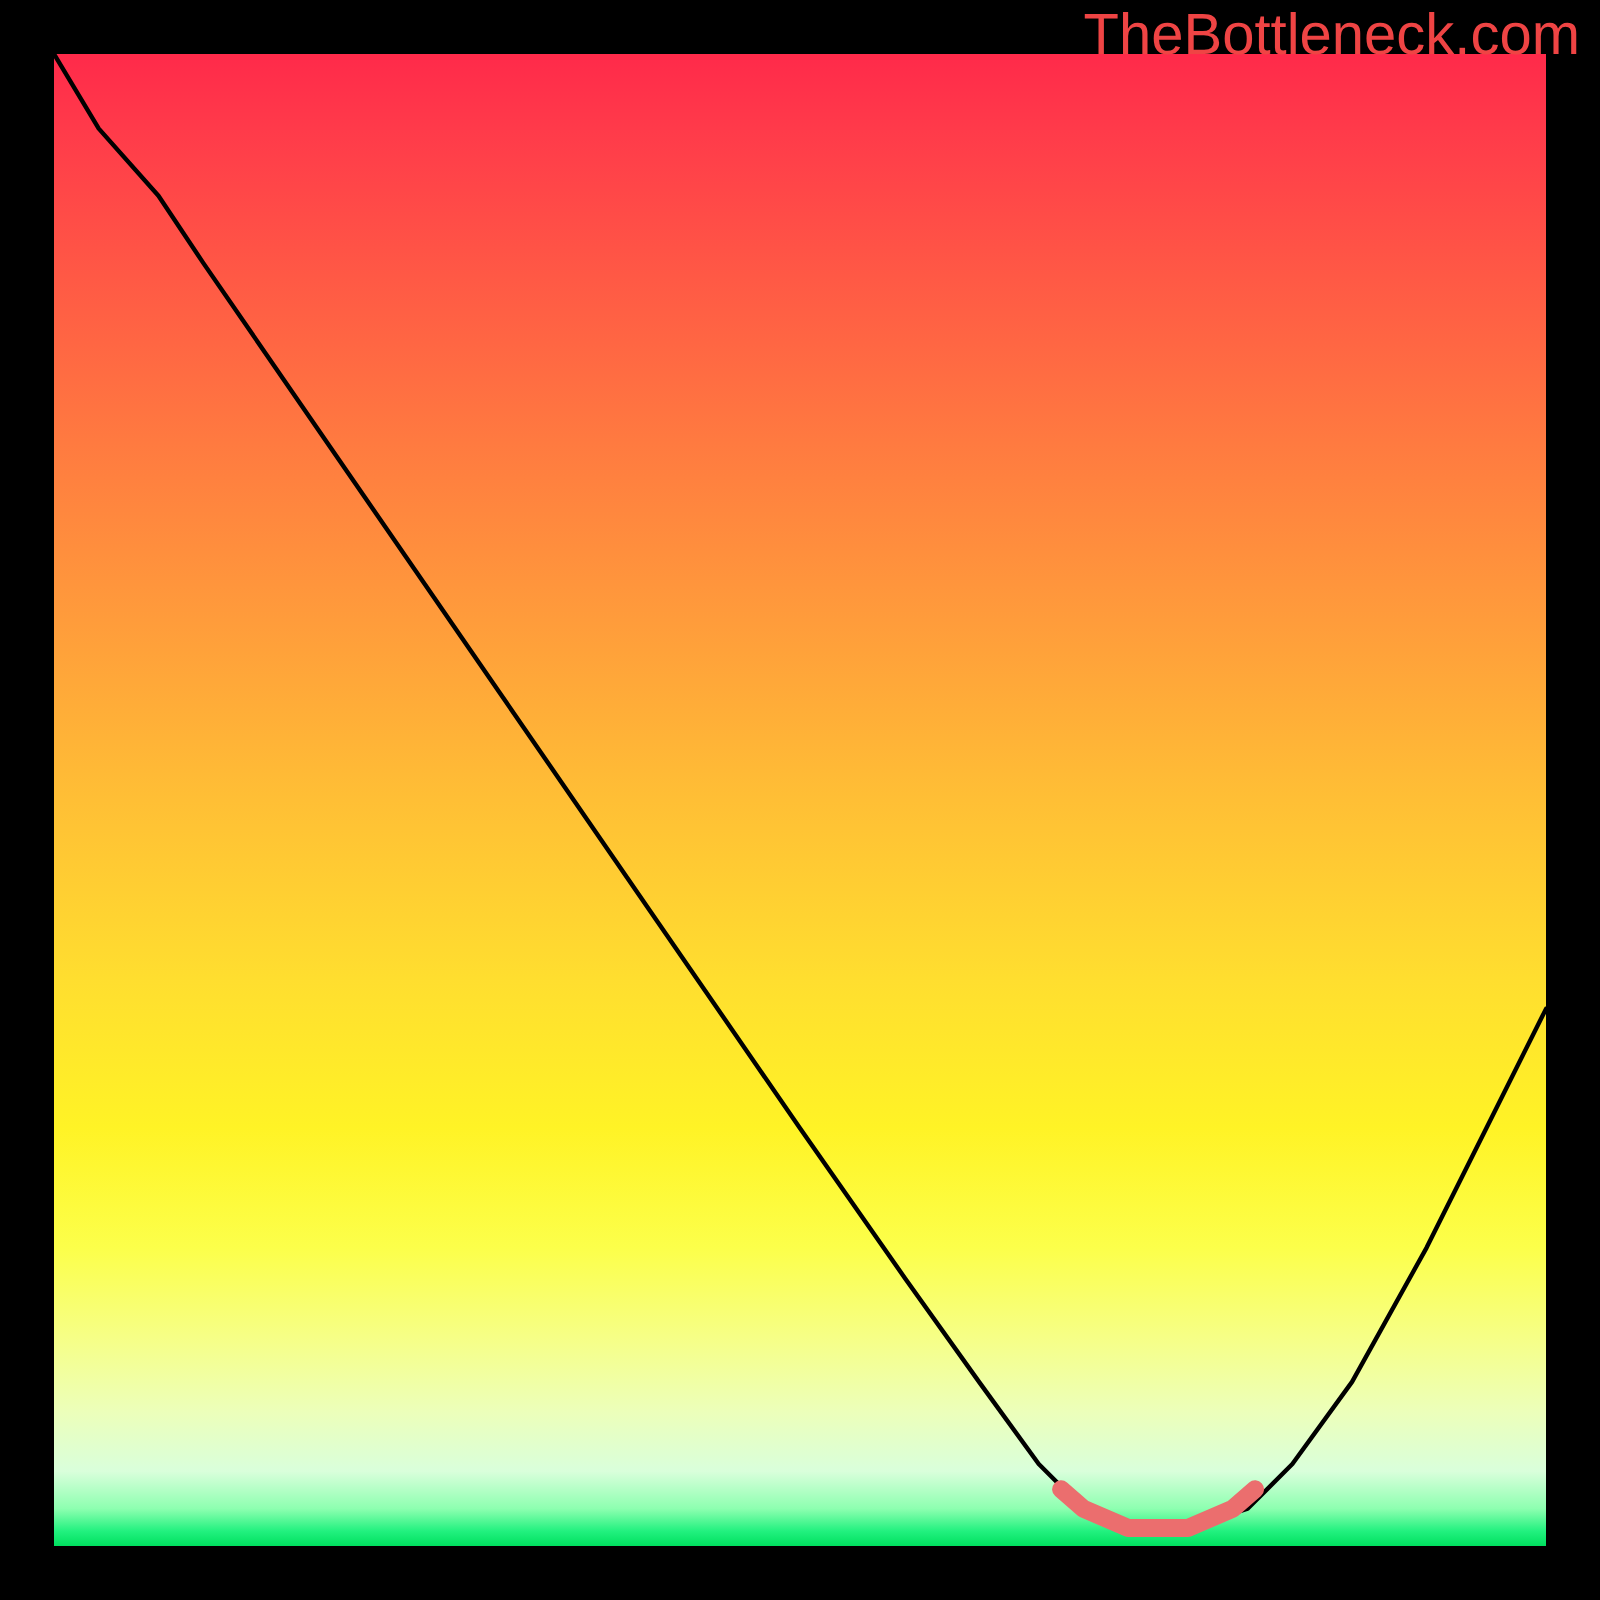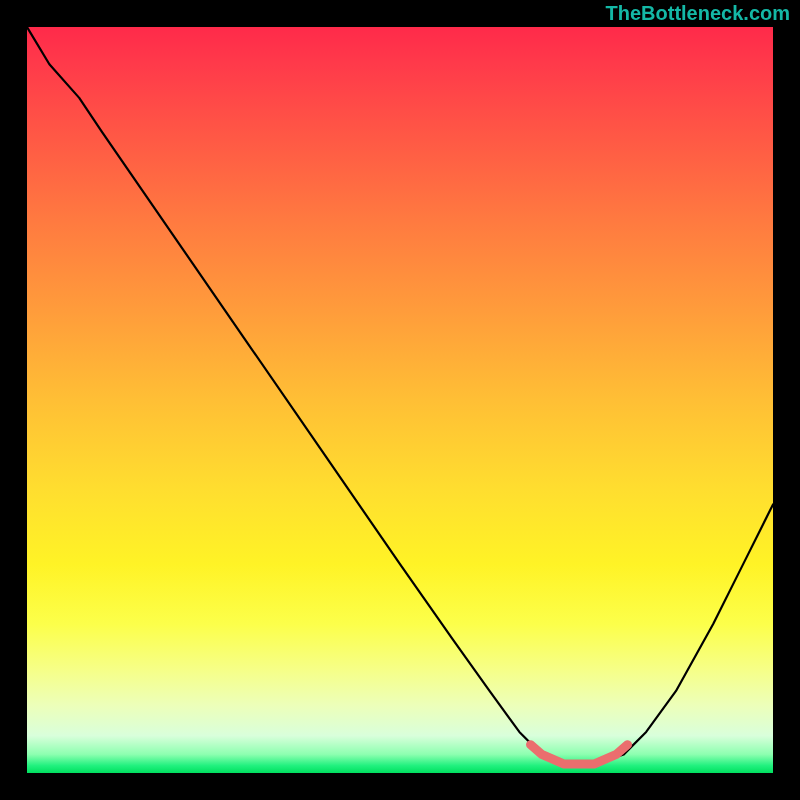--- a/index.html
+++ b/index.html
@@ -11,23 +11,23 @@
     width: 800px;
     height: 800px;
     background: #000000;
     position: relative;
     font-family: Arial, Helvetica, sans-serif;
   }
   .watermark {
     position: absolute;
     top: 2px;
     right: 10px;
-    color: #14b8a6;
-    font-size: 20px;
-    font-weight: bold;
+    color: #ef4444;
+    font-size: 29px;
+    font-weight: normal;
     z-index: 10;
   }
   .plot-area {
     position: absolute;
     left: 27px;
     top: 27px;
     width: 746px;
     height: 746px;
     overflow: hidden;
   }

